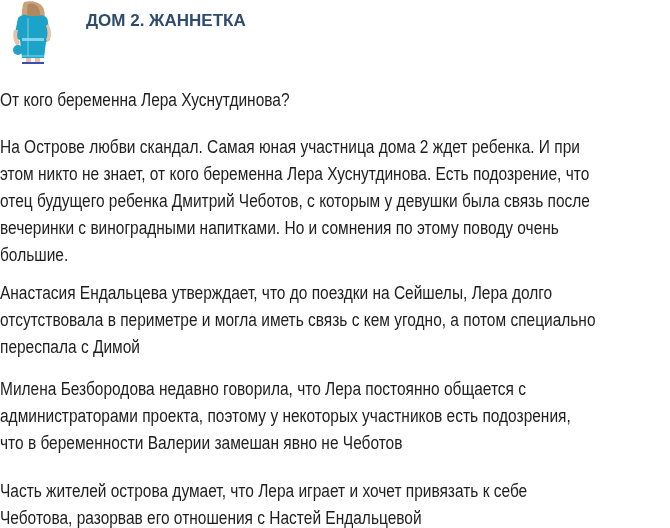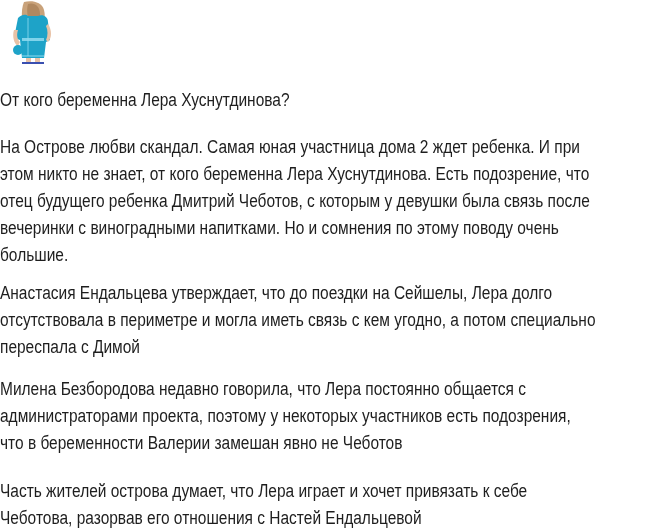--- a/index.html
+++ b/index.html
@@ -74,20 +74,21 @@
       <path d="M10 30 C8 36 10 44 14 46 L16 42 C14 40 12 36 14 30 Z" fill="#e8c2a6"></path>
       <path d="M44 24 C48 30 48 38 44 42 L42 40 C44 36 44 30 42 26 Z" fill="#e8c2a6"></path>
 
       <circle cx="14" cy="50" r="5" fill="#1ea3c8"></circle>
 
       <rect x="22" y="58" width="5" height="6" fill="#e8c2a6"></rect>
       <rect x="31" y="58" width="5" height="6" fill="#e8c2a6"></rect>
       <path d="M18 63 L40 63" stroke="#3a4fb0" stroke-width="2"></path>
     </svg>
   </div>
+  <div class="site-title">ДОМ 2. ЖАННЕТКА</div>
 </div>
 
 <div class="para headline">
   <span class="line">От кого беременна Лера Хуснутдинова?</span>
 </div>
 
 <div class="para p1">
   <span class="line">На Острове любви скандал. Самая юная участница дома 2 ждет ребенка. И при</span>
   <span class="line">этом никто не знает, от кого беременна Лера Хуснутдинова. Есть подозрение, что</span>
   <span class="line">отец будущего ребенка Дмитрий Чеботов, с которым у девушки была связь после</span>

